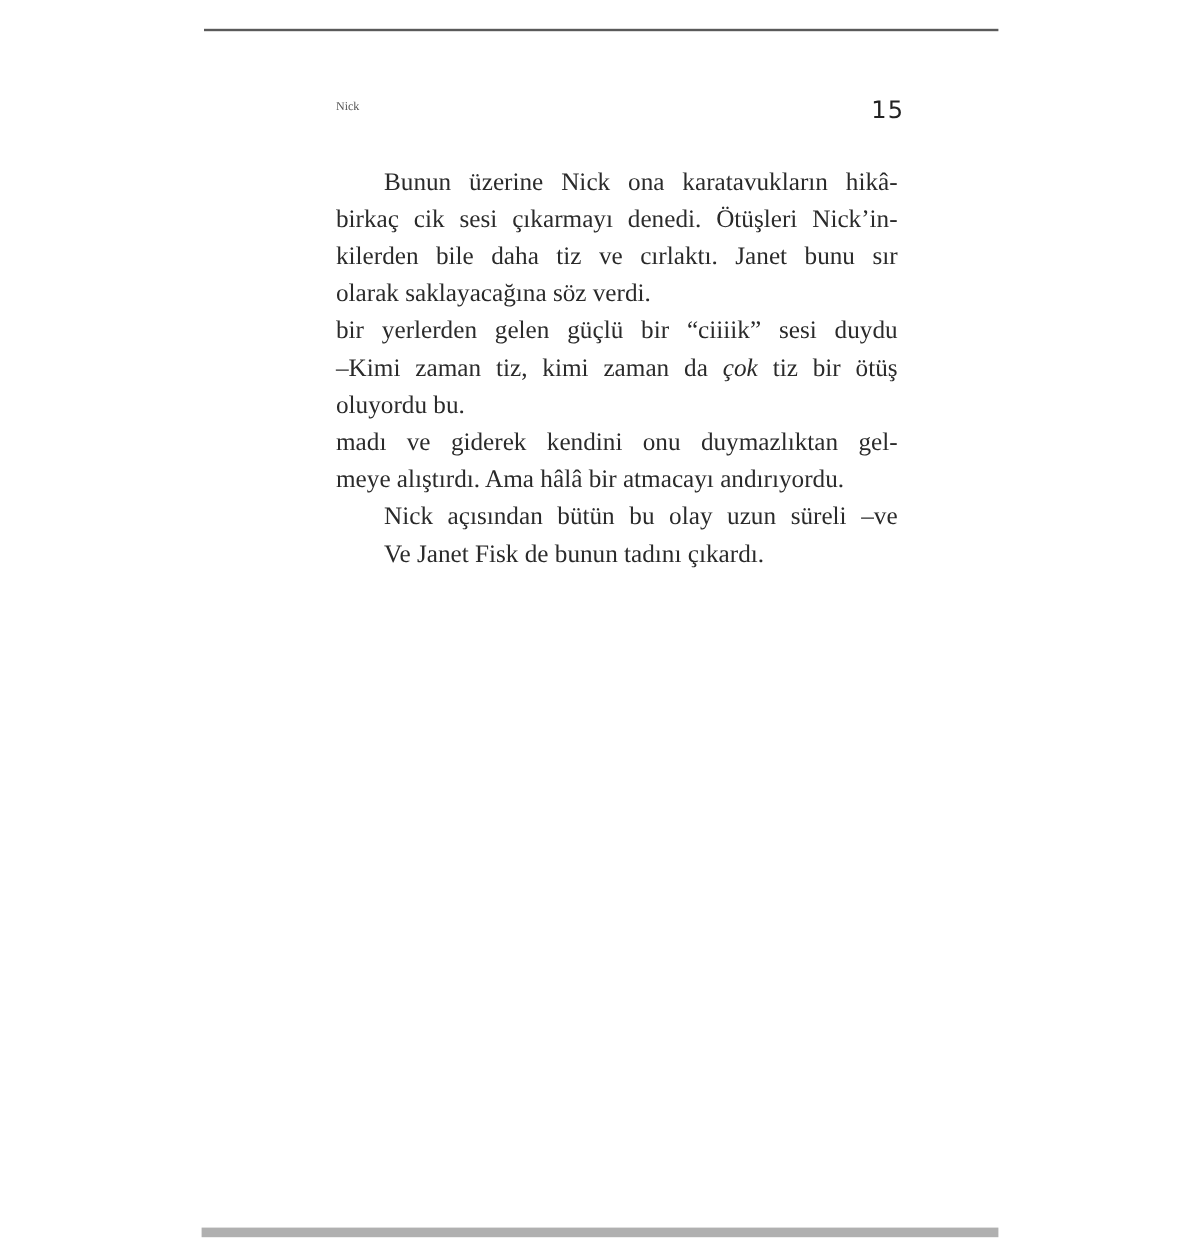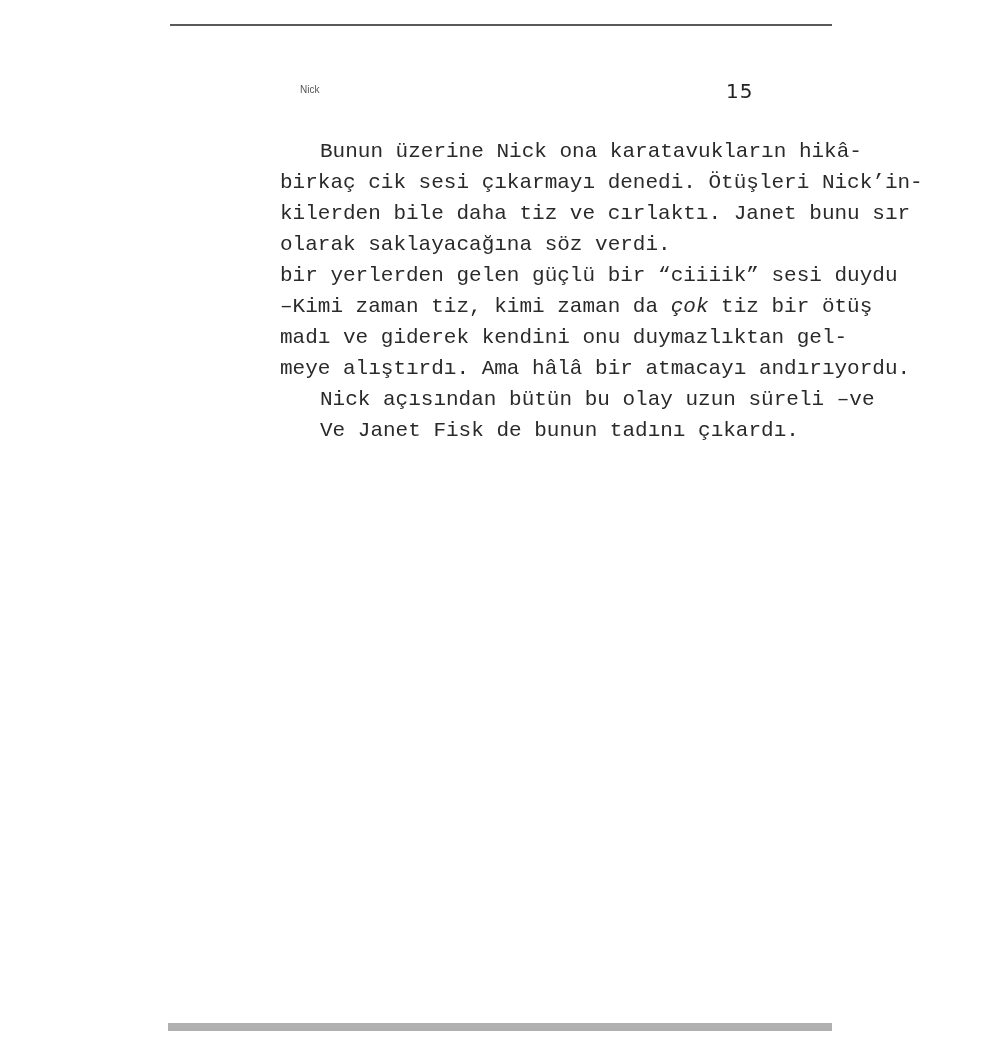--- a/index.html
+++ b/index.html
@@ -1,21 +1,21 @@
 <!DOCTYPE html>
 <html><head>
   <meta charset="utf-8">
   <style>
     html, body { margin: 0; padding: 0; background: #ffffff; }
     body { width: 1000px; height: 1050px; position: relative; overflow: hidden; }
     .top-rule { position: absolute; left: 170px; top: 24px; width: 662px; height: 2px; background: #5a5a5a; }
     .bottom-bar { position: absolute; left: 168px; top: 1023px; width: 664px; height: 8px; background: #b0b0b0; }
-    .running-head { position: absolute; left: 280px; top: 84px; font-family: Liberation Sans, sans-serif; font-size: 10px; color: #555; margin-left: 20px; }
+    .running-head { position: absolute; left: 280px; top: 84px; font-family: Liberation Serif, serif; font-size: 10px; color: #555; }
     .folio { position: absolute; left: 726px; top: 79px; font-family: "DejaVu Sans", sans-serif; font-size: 20px; color: #222; letter-spacing: 1px; }
-    .text-block { position: absolute; left: 280px; top: 136px; width: 468px; font-family: Liberation Mono, monospace; font-size: 21px; line-height: 31px; color: #2a2a2a; text-align: justify; }
+    .text-block { position: absolute; left: 280px; top: 136px; width: 468px; font-family: Liberation Serif, serif; font-size: 21px; line-height: 31px; color: #2a2a2a; text-align: justify; }
     .line { display: block; text-align: justify; text-align-last: justify; white-space: nowrap; }
     .line.last { text-align-last: left; }
     .line.first { padding-left: 40px; }
     em { font-style: italic; }
   </style>
 </head>
 <body>
 
 <div class="top-rule"></div>
 
@@ -25,20 +25,21 @@
 <div class="text-block">
   <div>
     <span class="line first">Bunun üzerine Nick ona karatavukların hikâ-</span>
     <span class="line">birkaç cik sesi çıkarmayı denedi. Ötüşleri Nick’in-</span>
     <span class="line">kilerden bile daha tiz ve cırlaktı. Janet bunu sır</span>
     <span class="line last">olarak saklayacağına söz verdi.</span>
   </div>
   <div>
     <span class="line">bir yerlerden gelen güçlü bir “ciiiik” sesi duydu</span>
     <span class="line"><span>–Kimi zaman tiz, kimi zaman da </span><em>çok</em><span> tiz bir ötüş</span></span>
+    <span class="line last">oluyordu bu.</span>
   </div>
   <div>
     <span class="line">madı ve giderek kendini onu duymazlıktan gel-</span>
     <span class="line last">meye alıştırdı. Ama hâlâ bir atmacayı andırıyordu.</span>
   </div>
   <div>
     <span class="line first">Nick açısından bütün bu olay uzun süreli –ve</span>
   </div>
   <div>
     <span class="line first last">Ve Janet Fisk de bunun tadını çıkardı.</span>

